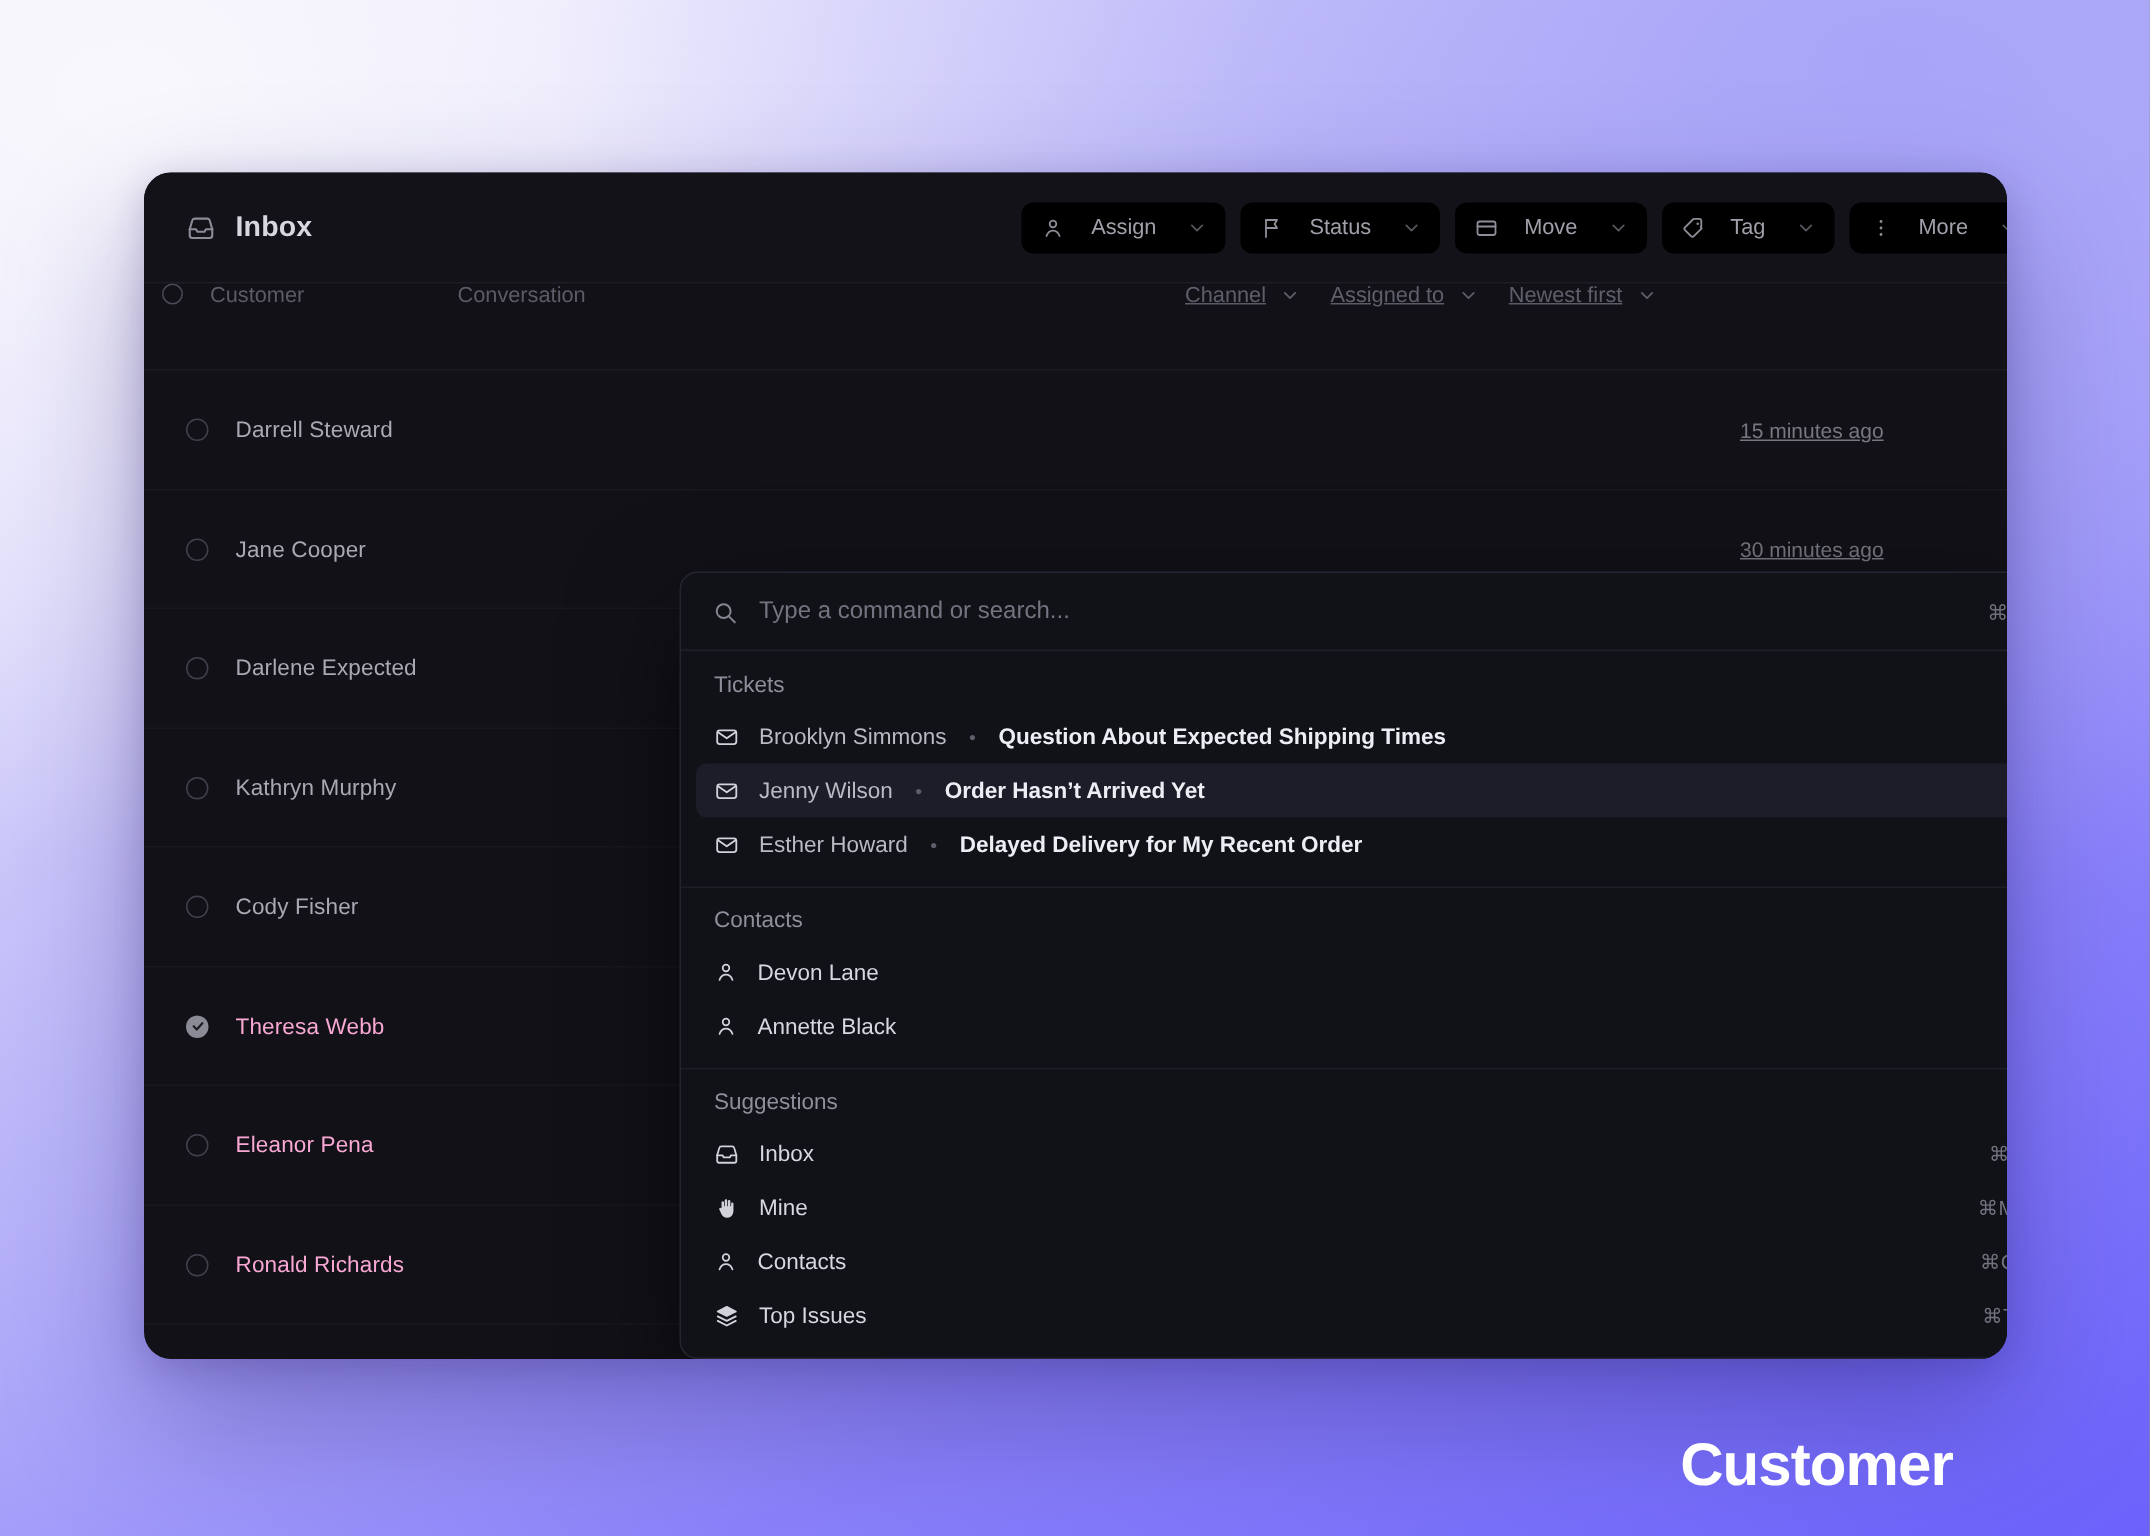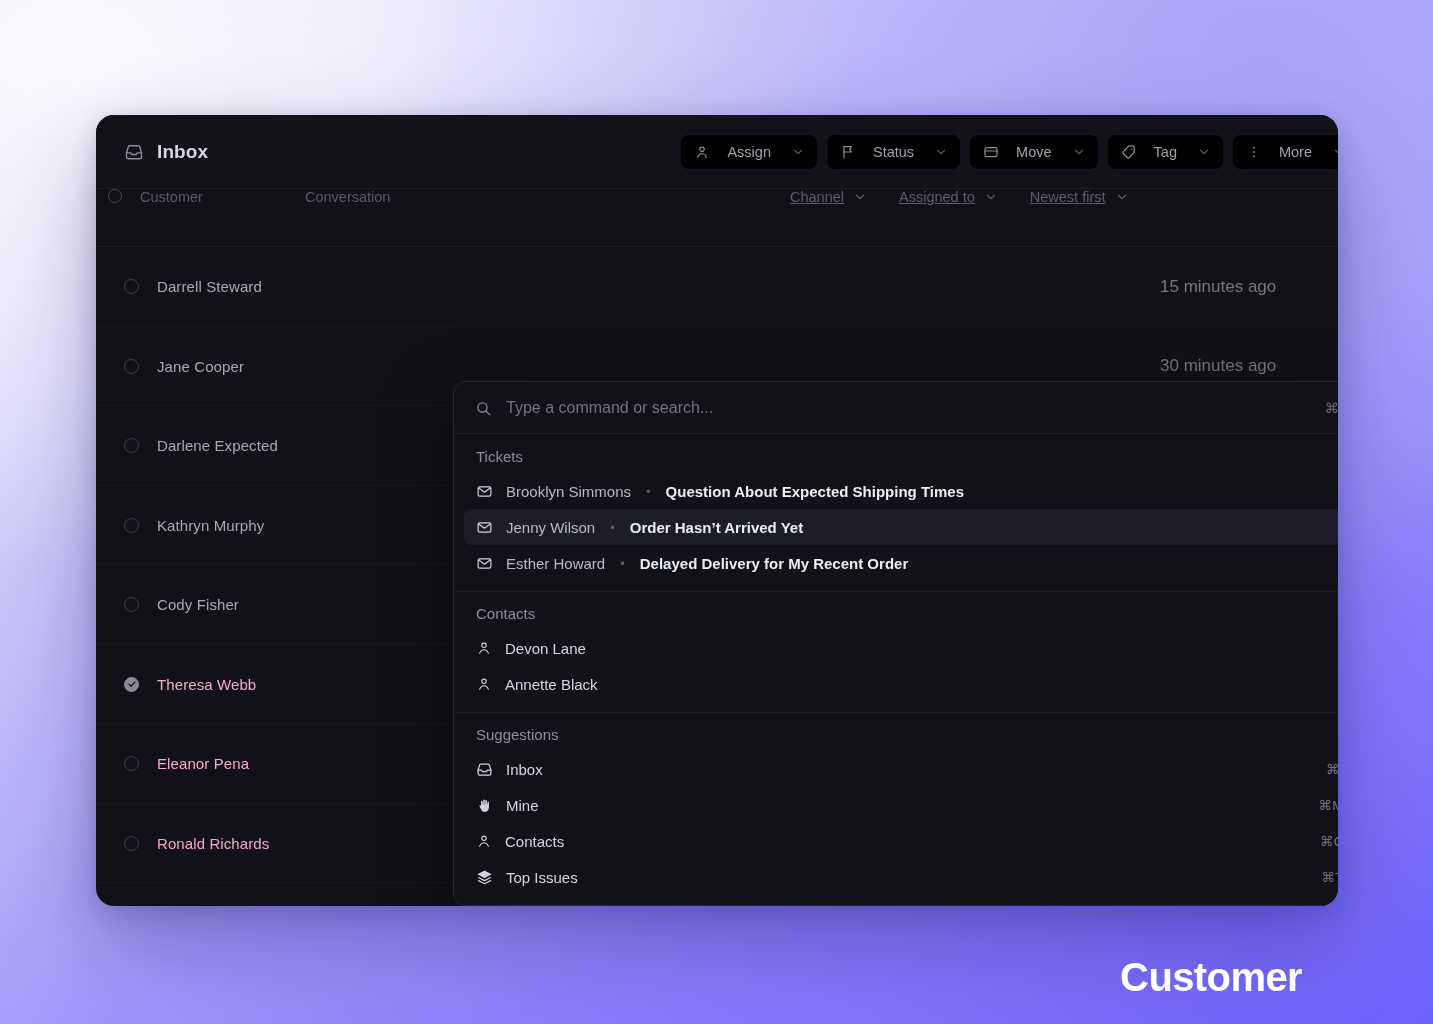--- a/index.html
+++ b/index.html
@@ -107,21 +107,21 @@
     flex: none;
   }
   .ch-customer { margin-left: 18px; width: 165px; }
   .ch-conversation { width: 485px; }
   .ch-right { display: flex; align-items: center; gap: 0px; text-decoration: underline; }
   .ch-drop {
     display: flex; align-items: center; gap: 9px;
     cursor: pointer;
     color: #5e5f6b;
   }
-  .ch-drop + .ch-drop { margin-left: 32px; }
+  .ch-drop + .ch-drop { margin-left: 20px; }
 
   
   .row {
     position: relative;
     height: 79.5px;
     display: flex;
     align-items: center;
     padding-left: 28px;
   }
   .row:after {
@@ -155,21 +155,22 @@
     color: #5f606b;
     font-size: 14.5px;
     white-space: nowrap;
     overflow: hidden;
   }
   .row-time {
     margin-left: auto;
     margin-right: 20px;
     width: 158px;
     color: #76777f;
-    font-size: 17px;
+    font-size: 14px;
+    text-decoration: underline;
   }
   .row.dim .row-name { color: #f9a8d4; }
   .row.dim .row-time { color: #4d4e58; }
   .row.dim .row-conv { color: #44454f; }
 
   
   #palette {
     position: absolute;
     left: 357px;
     top: 266px;

